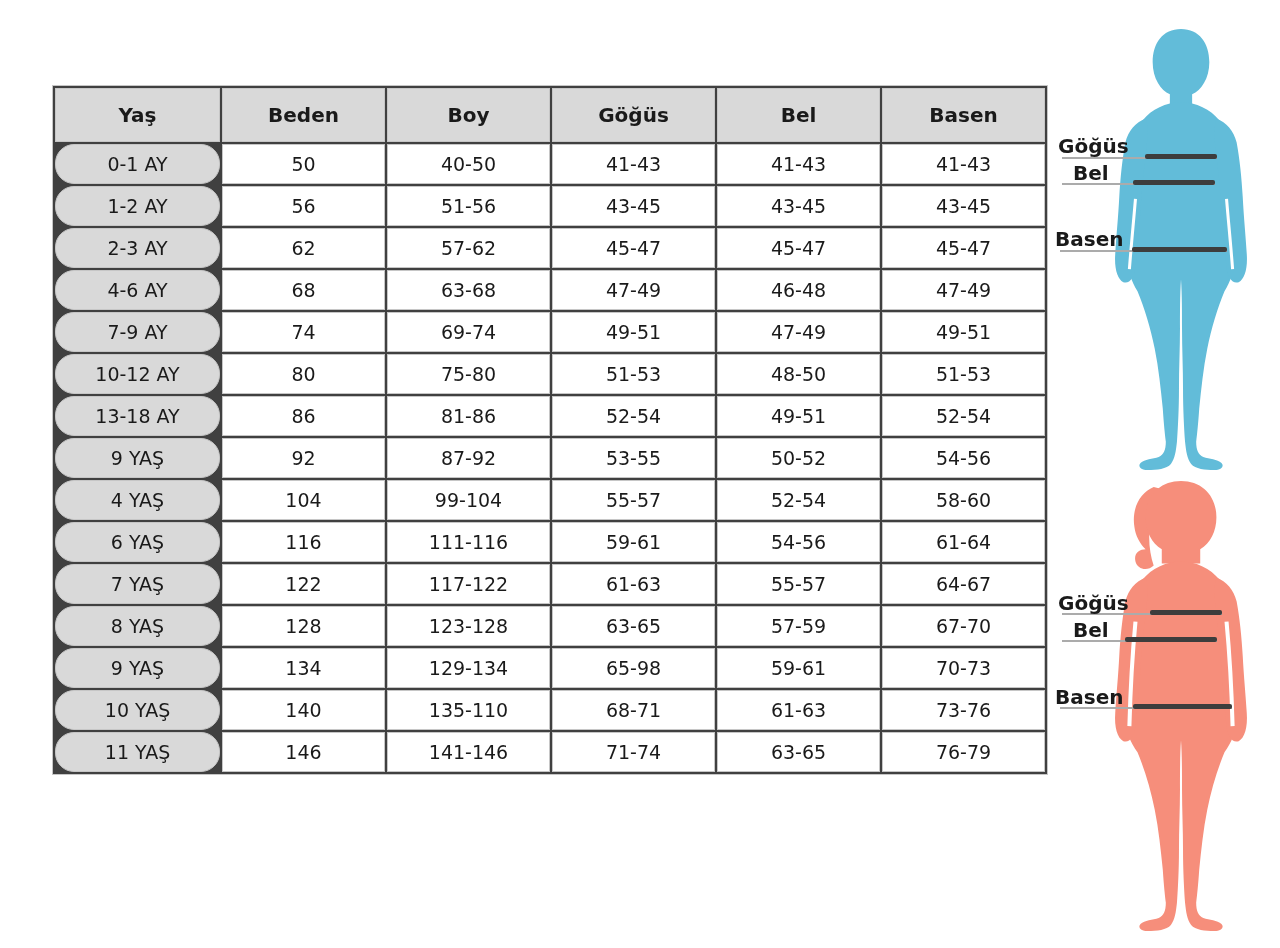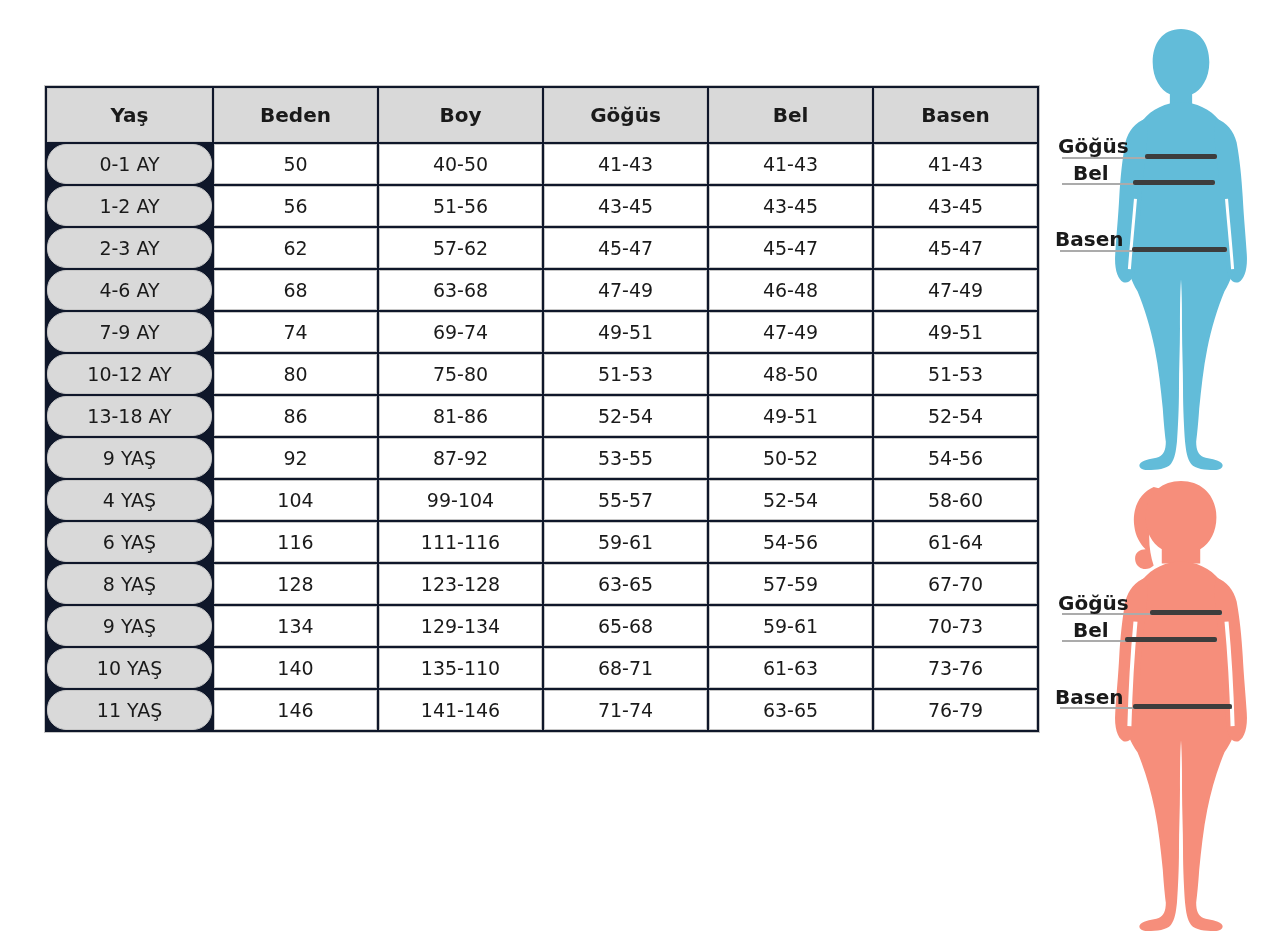--- a/index.html
+++ b/index.html
@@ -4,23 +4,23 @@
 <style>
   html,body{margin:0;padding:0;}
   body{
     width:1280px;height:948px;position:relative;background:#ffffff;
     font-family:"DejaVu Sans","Liberation Sans",sans-serif;
     color:var(--text,#1a1a1a);
     overflow:hidden;
   }
   
   .size-table{
-    position:absolute;left:44px;top:85px;width:926px;
+    position:absolute;left:52px;top:85px;width:926px;
     border-collapse:separate;border-spacing:2px;
-    table-layout:fixed;background:#0f172a;
+    table-layout:fixed;background:#404040;
     border:1px solid var(--grid-line,#c6c6c6);
   }
   .size-table th,.size-table td{
     border:1px solid var(--grid-line,#c6c6c6);
     text-align:center;vertical-align:middle;
     font-size:19px;line-height:1;padding:0;
     overflow:hidden;white-space:nowrap;
   }
   .size-table th{
     background:var(--header-bg,#d9d9d9);
@@ -141,32 +141,40 @@
       </tr>
       <tr>
         <td class="age">6 YAŞ</td>
         <td>116</td>
         <td>111-116</td>
         <td>59-61</td>
         <td>54-56</td>
         <td>61-64</td>
       </tr>
       <tr>
+        <td class="age">7 YAŞ</td>
+        <td>122</td>
+        <td>117-122</td>
+        <td>61-63</td>
+        <td>55-57</td>
+        <td>64-67</td>
+      </tr>
+      <tr>
         <td class="age">8 YAŞ</td>
         <td>128</td>
         <td>123-128</td>
         <td>63-65</td>
         <td>57-59</td>
         <td>67-70</td>
       </tr>
       <tr>
         <td class="age">9 YAŞ</td>
         <td>134</td>
         <td>129-134</td>
-        <td>65-68</td>
+        <td>65-98</td>
         <td>59-61</td>
         <td>70-73</td>
       </tr>
       <tr>
         <td class="age">10 YAŞ</td>
         <td>140</td>
         <td>135-110</td>
         <td>68-71</td>
         <td>61-63</td>
         <td>73-76</td>

